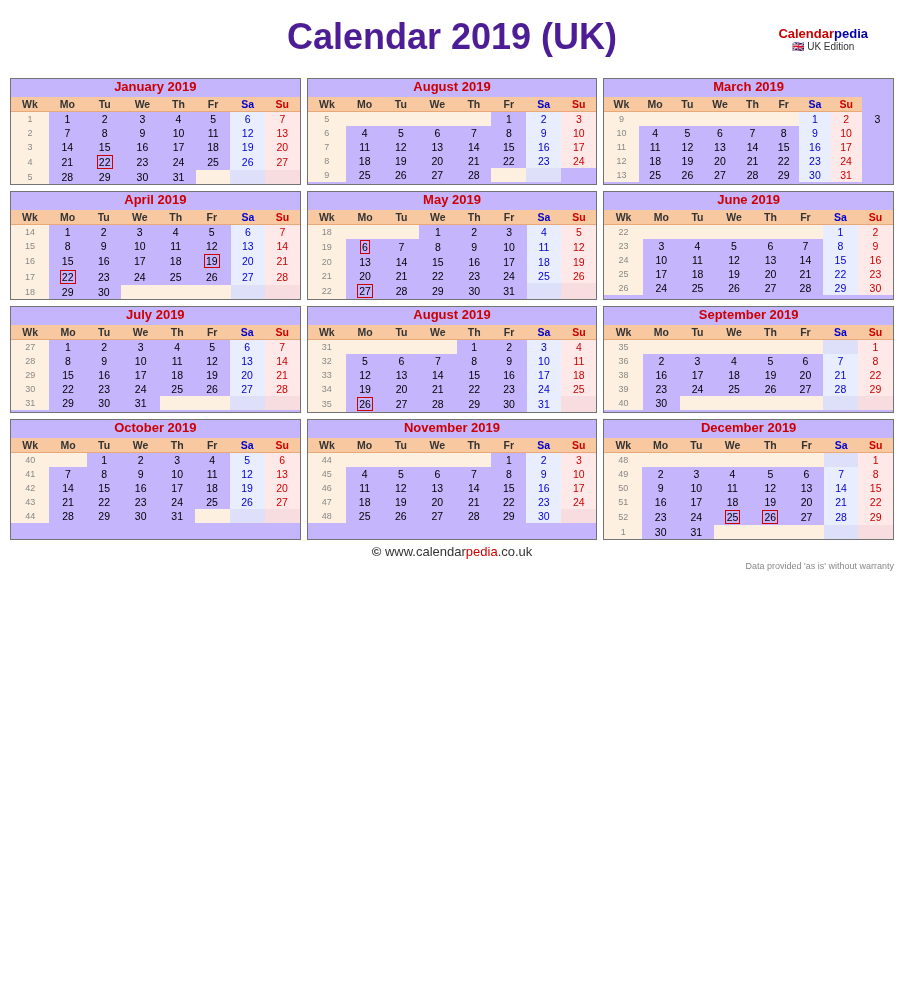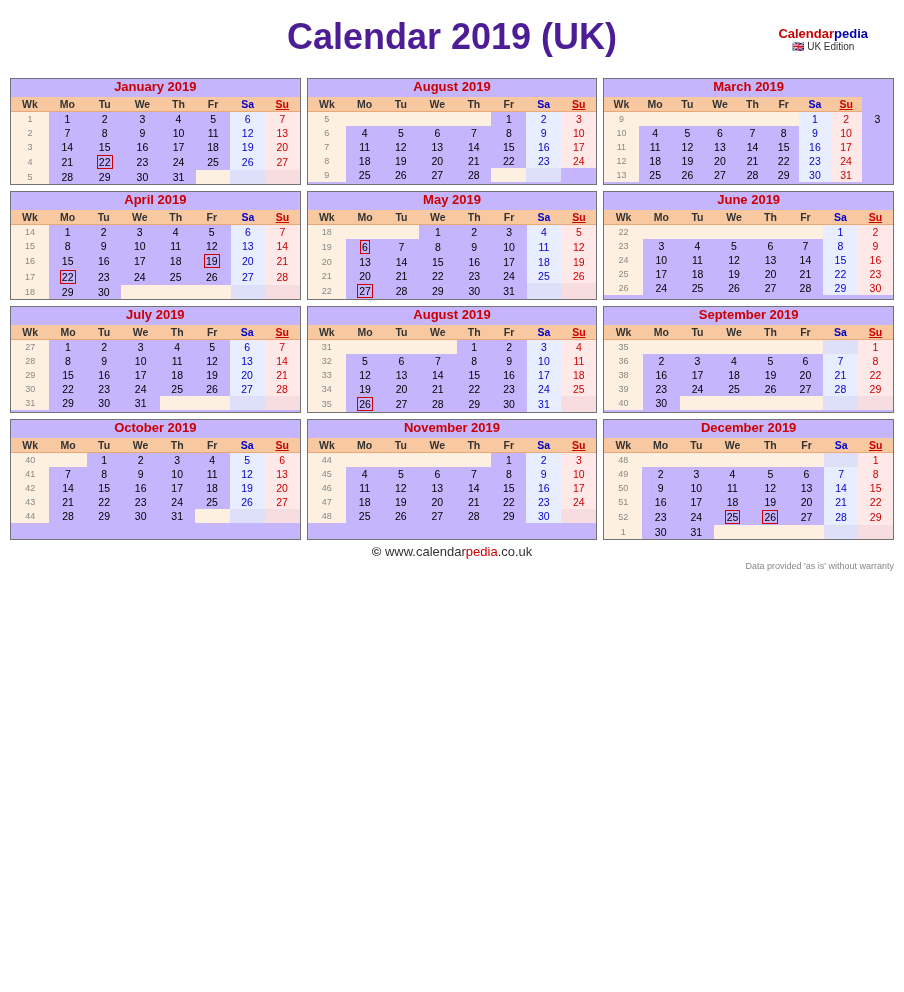--- a/index.html
+++ b/index.html
@@ -63,21 +63,21 @@
       background: #f8c8a0;
       color: #333;
       font-weight: bold;
       border-bottom: 1px solid #e8a878;
     }
     .cal-table thead tr th.wk-header {
       color: #333;
       background: #f8c8a0;
     }
     .cal-table thead tr th.sa-header { color: #00c; }
-    .cal-table thead tr th.su-header { color: #c00; text-decoration: underline; }
+    .cal-table thead tr th.su-header { color: #c00; }
     .cal-table tbody tr td { border: none; }
     .cal-table tbody tr td.wk-num {
       color: #888;
       font-size: 9px;
       background: #fdf0e0;
     }
     .cal-table tbody tr td.sa-day { color: #00c; background: #e8eeff; }
     .cal-table tbody tr td.su-day { color: #c00; background: #ffe8e8; }
     .cal-table tbody tr td.empty { background: #fdf0e0; }
     .cal-table tbody tr td.empty.sa-day { background: #dde0f8; }

